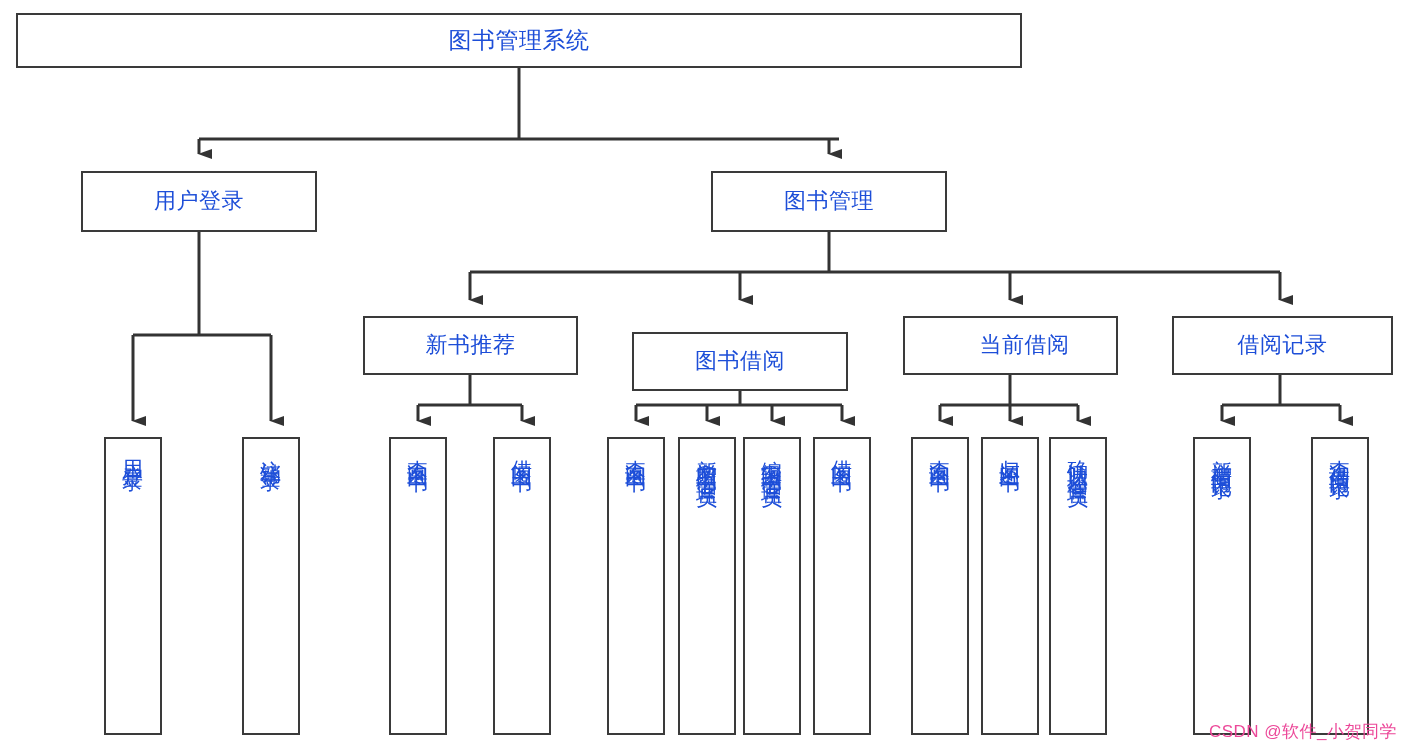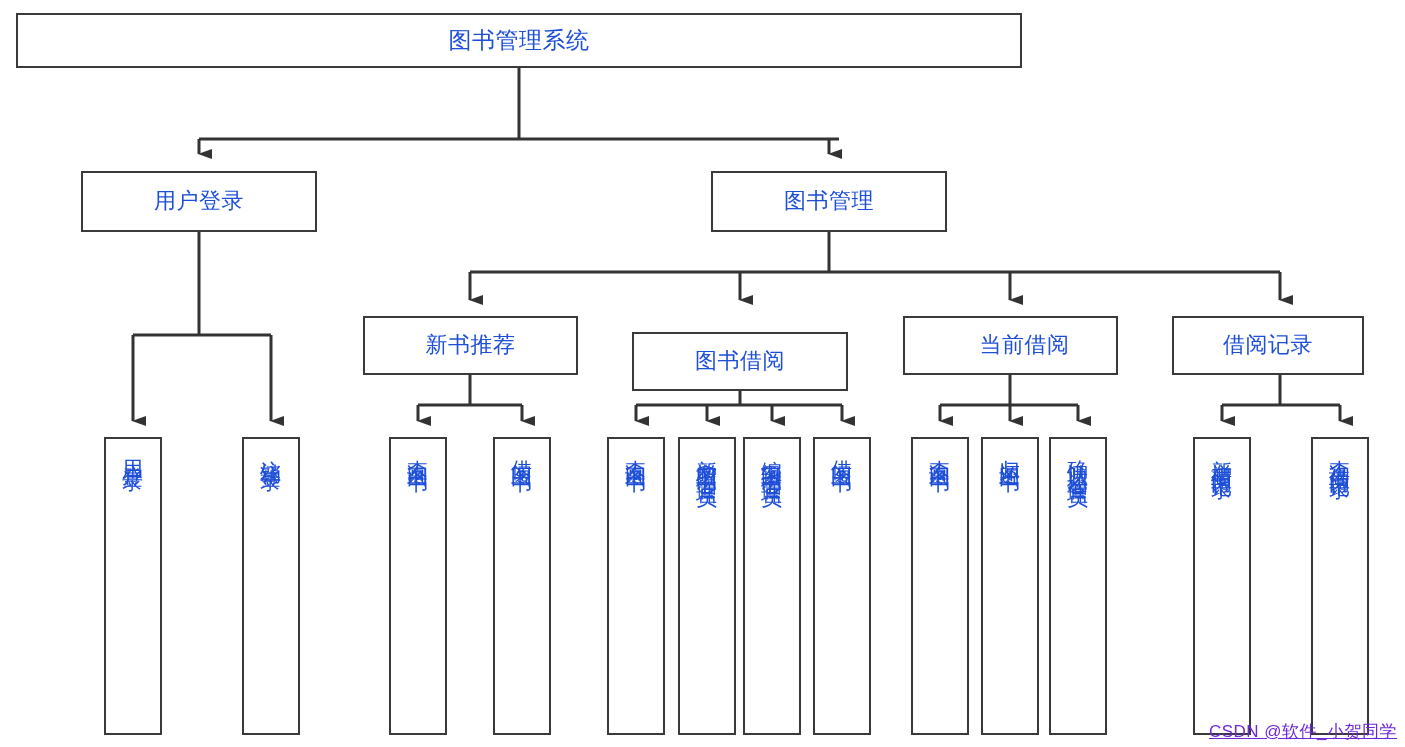--- a/index.html
+++ b/index.html
@@ -65,25 +65,24 @@
     line-height: 1;
     letter-spacing: 4px;
     white-space: nowrap;
     margin: 0 auto;
   }
   .watermark {
     position: absolute;
     right: 8px;
     bottom: 4px;
     font-size: 17px;
-    color: #6d28d9;
+    color: #ec4899;
     white-space: nowrap;
     z-index: 5;
     letter-spacing: 0.5px;
-    text-decoration: underline;
   }
 </style>
 </head>
 <body>
 
 <div id="canvas">
 
   <svg id="wires" viewBox="0 0 1405 747" width="1405" height="747" xmlns="http://www.w3.org/2000/svg">
     <defs>
       <marker id="arrow" viewBox="0 0 12 14" refX="6" refY="13" markerWidth="12" markerHeight="14" orient="auto-start-reverse" markerUnits="userSpaceOnUse">
@@ -152,21 +151,21 @@
   </div>
 
   <div class="node horiz" style="left:632px; top:332px; width:216px; height:59px;">
     <span class="node-label">图书借阅</span>
   </div>
 
   <div class="node horiz" style="left:903px; top:316px; width:215px; height:59px;padding-left:28px;">
     <span class="node-label">当前借阅</span>
   </div>
 
-  <div class="node horiz" style="left:1172px; top:316px; width:192px; height:59px;justify-content:center;">
+  <div class="node horiz" style="left:1172px; top:316px; width:221px; height:59px;justify-content:center;">
     <span class="node-label">借阅记录</span>
   </div>
 
   <div class="node vert" style="left:104px; top:437px; width:58px; height:298px;">
     <span class="node-label">用户登录</span>
   </div>
 
   <div class="node vert" style="left:242px; top:437px; width:58px; height:298px;">
     <span class="node-label">注销登录</span>
   </div>

